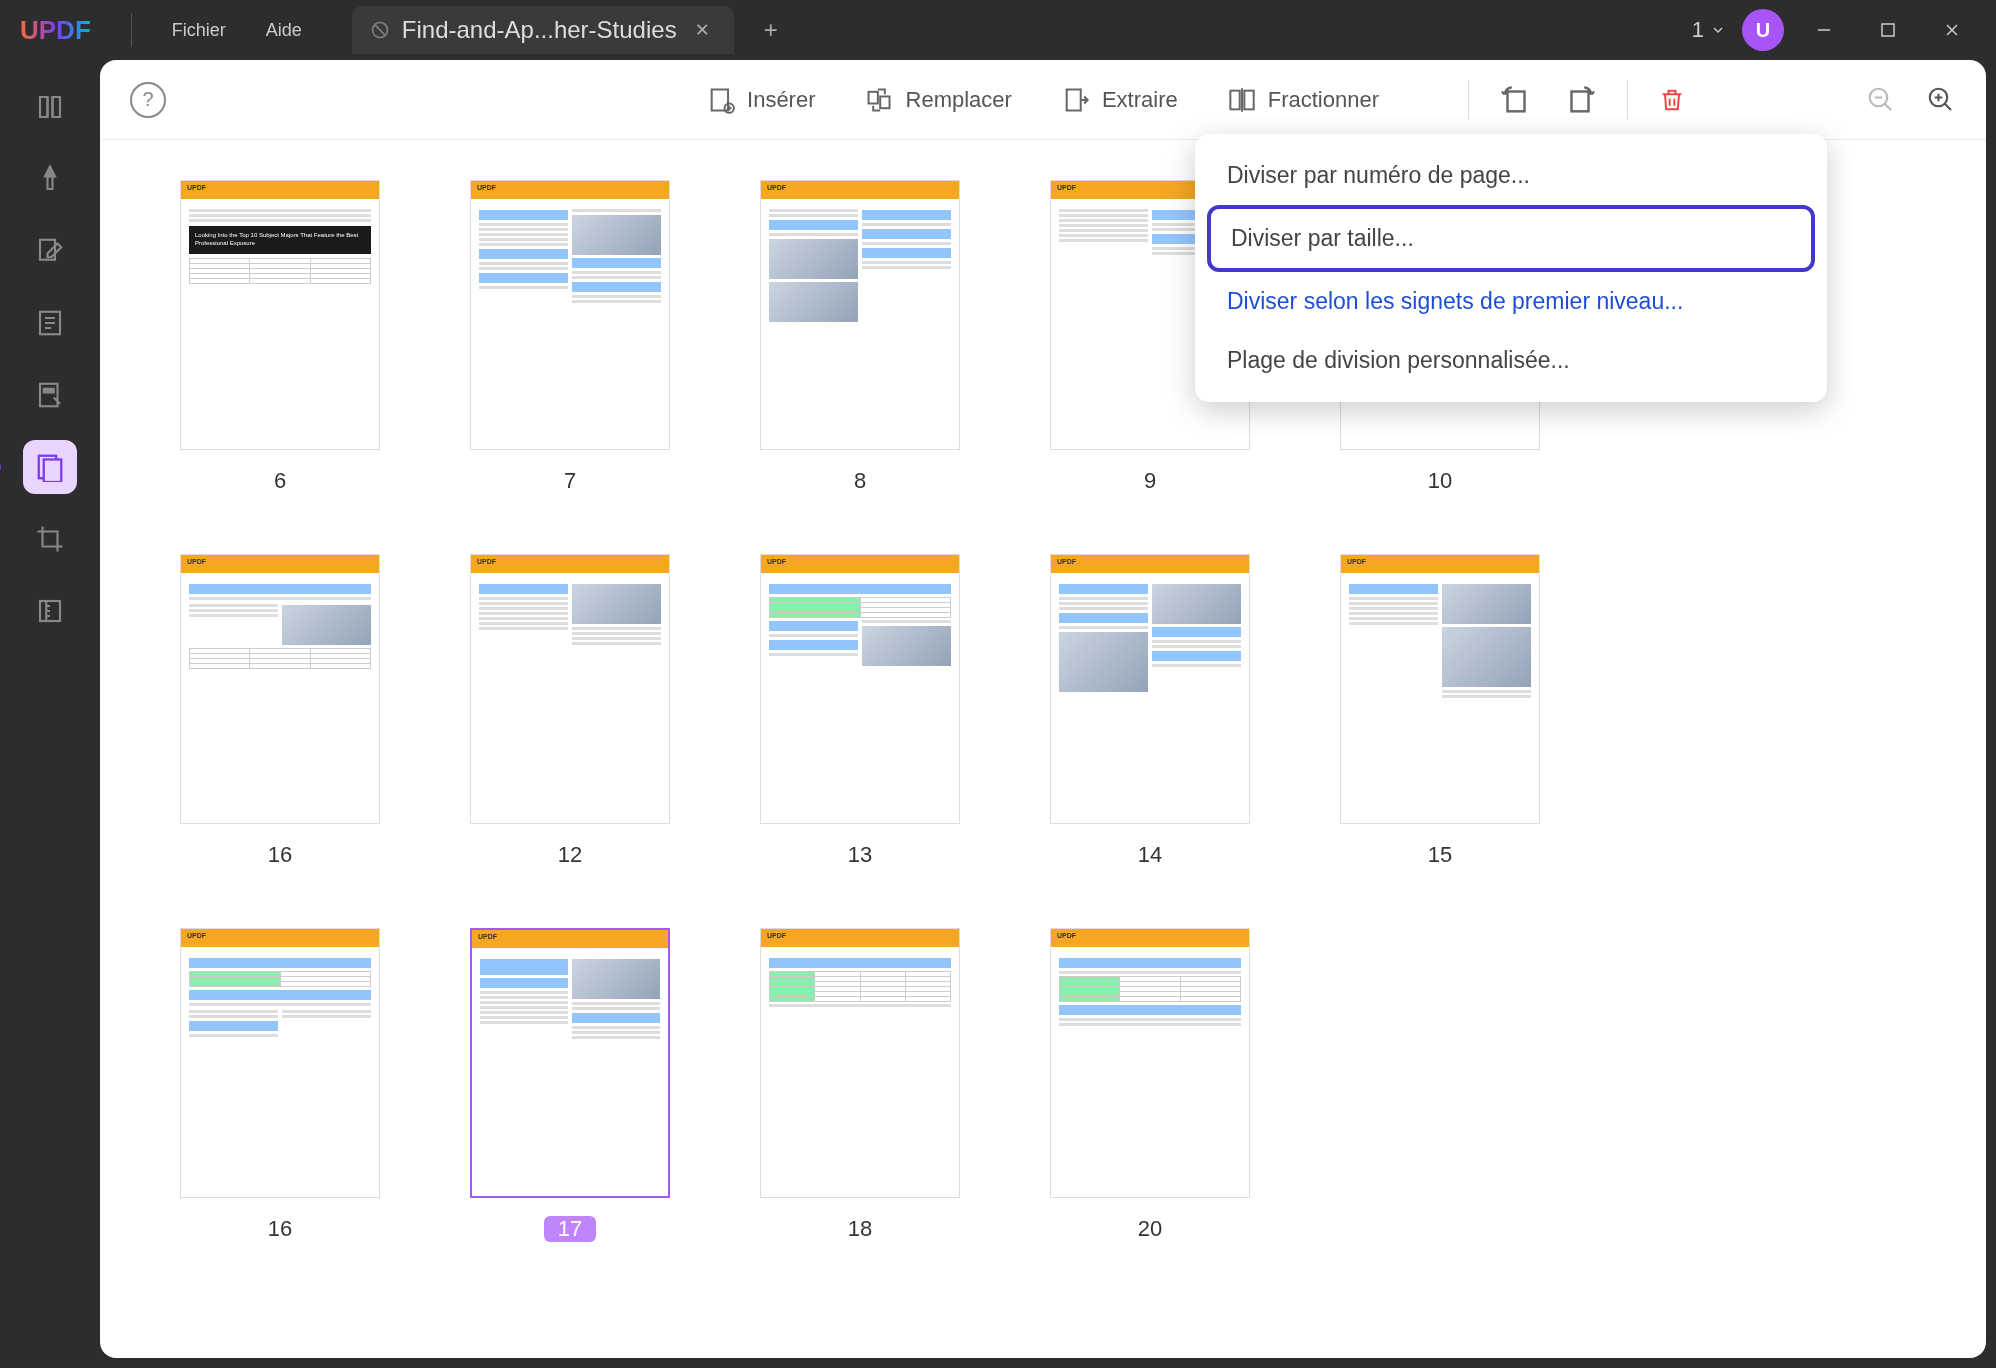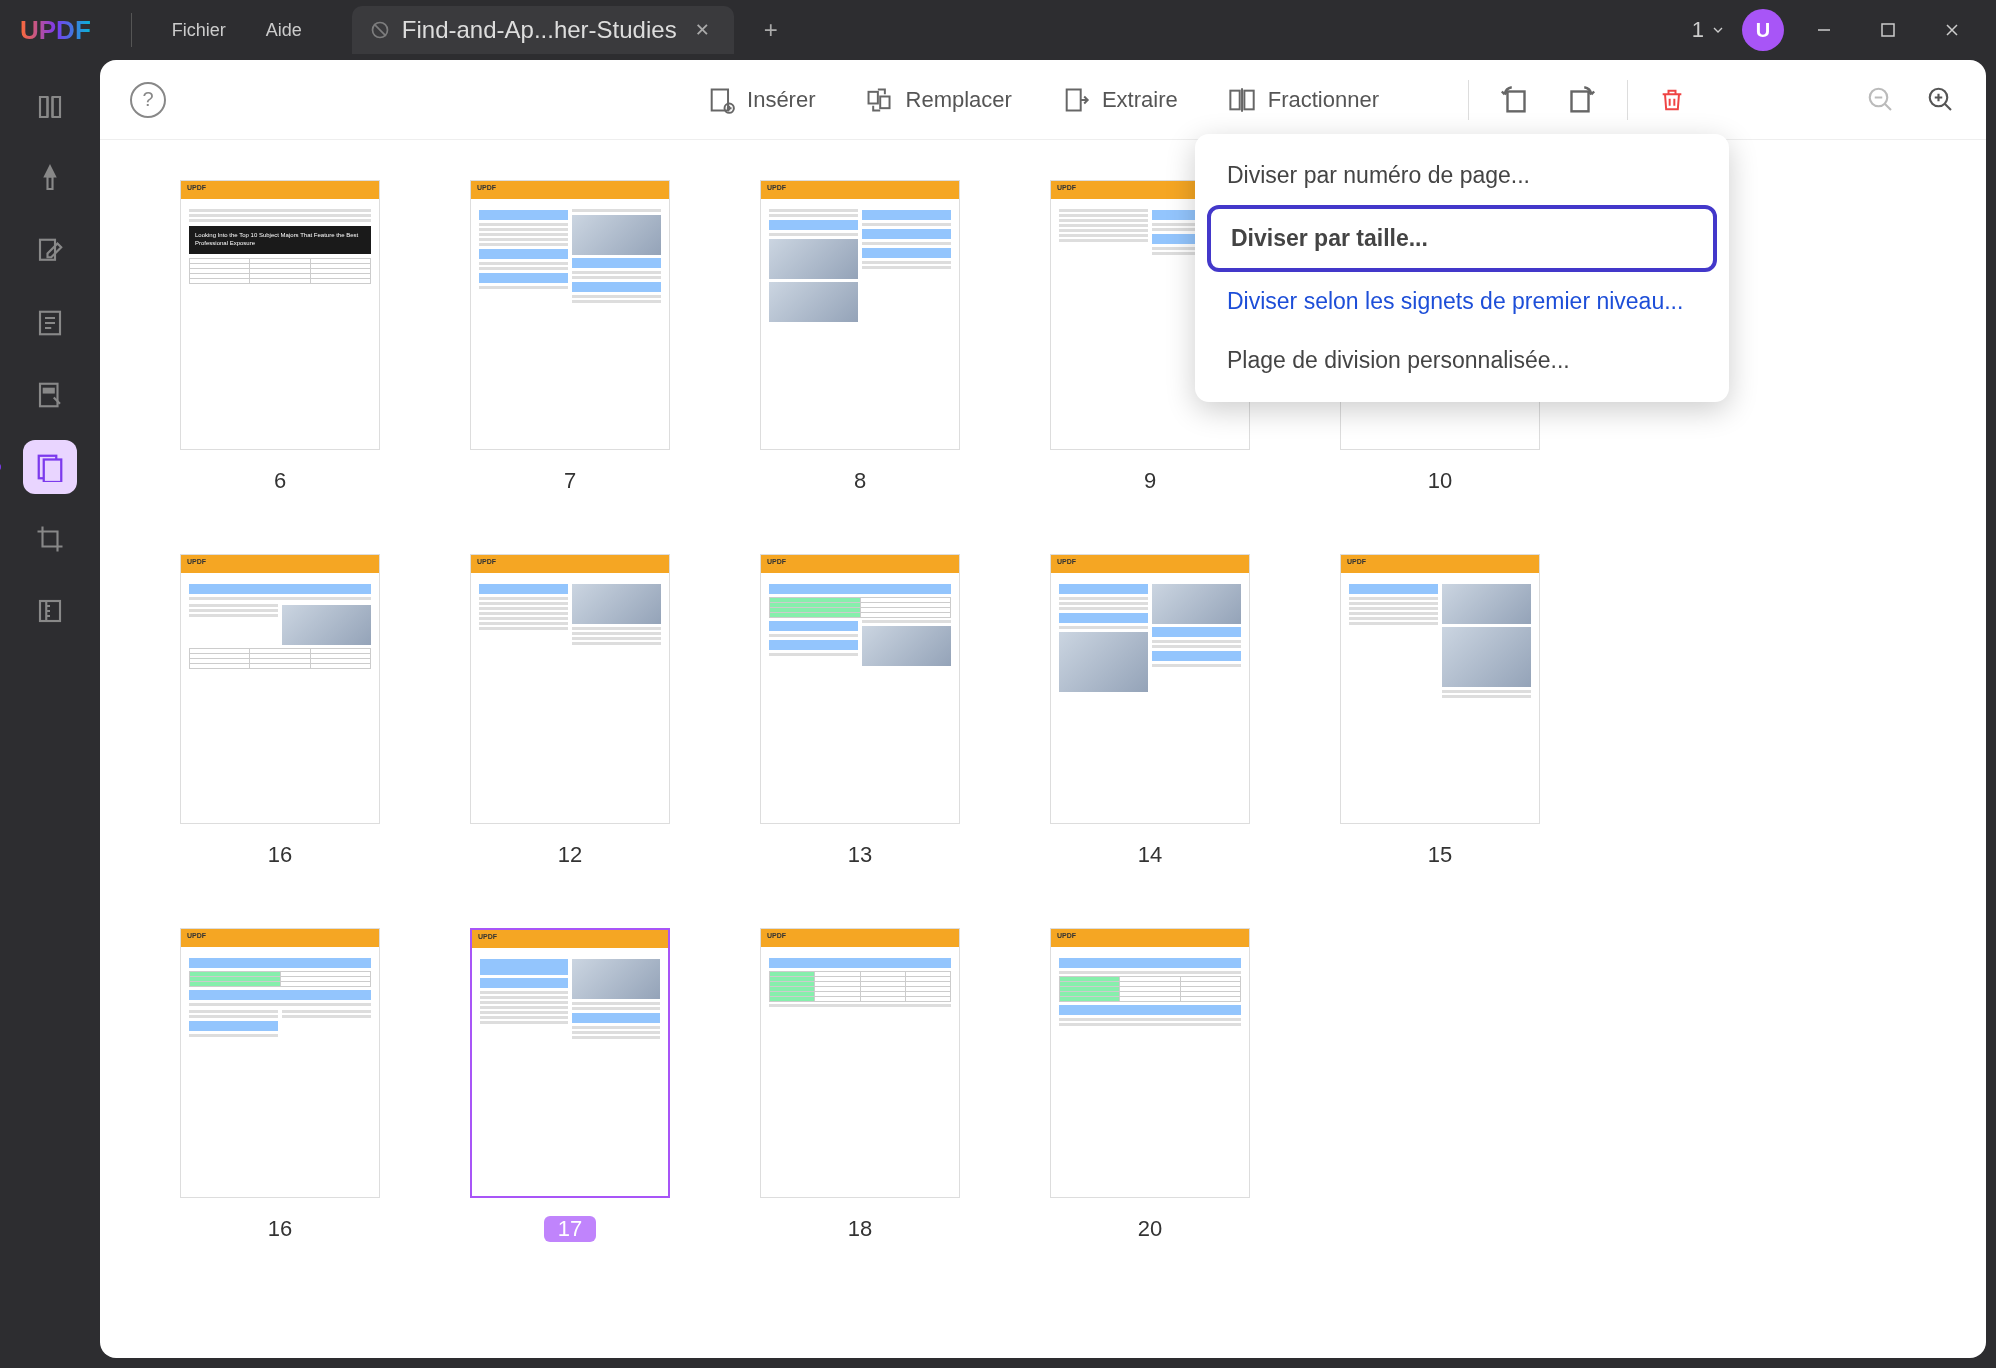--- a/index.html
+++ b/index.html
@@ -33,23 +33,23 @@
 .tool-group { display:flex; align-items:center; gap:50px; position:absolute; left:50%; transform:translateX(-50%); }
 .tool-item { display:flex; align-items:center; gap:12px; font-size:22px; color:#555; cursor:pointer; }
 .tool-icon { width:28px; height:28px; }
 .toolbar-right { display:flex; align-items:center; gap:30px; }
 .toolbar-sep { width:1px; height:40px; background:#ddd; }
 .rot-btn { width:34px; height:34px; }
 .trash { color:#ef4444; }
 .zoom-btn { width:30px; height:30px; }
 
 
-.dropdown { position:absolute; top:74px; left:1095px; background:#fff; border-radius:14px; box-shadow:0 8px 30px rgba(0,0,0,.20); padding:12px; width:534px; z-index:100; }
+.dropdown { position:absolute; top:74px; left:1095px; background:#fff; border-radius:14px; box-shadow:0 8px 30px rgba(0,0,0,.20); padding:12px; width:632px; z-index:100; }
 .dd-item { padding:16px 20px; font-size:23px; color:#444; border-radius:10px; cursor:pointer; }
-.dd-item.highlighted { border:4px solid #4338ca; border-radius:12px;font-weight:bold; }
+.dd-item.highlighted { border:4px solid #4338ca; border-radius:12px; }
 .dd-item.disabled { color:#1d4ed8; cursor:default; }
 
 
 .thumbs { flex:1; overflow:auto; padding:40px 80px; }
 .thumb-grid { display:grid; grid-template-columns:repeat(5,200px); gap:60px 90px; justify-content:start; }
 .thumb-cell { display:flex; flex-direction:column; align-items:center; gap:18px; }
 .thumb { width:200px; height:270px; background:#fff; border:1px solid #ddd; position:relative; overflow:hidden; cursor:pointer; }
 .thumb.selected { border:2px solid #a855f7; }
 .thumb-num { font-size:22px; color:#333; }
 .thumb-num.sel-badge { background:#c084fc; color:#fff; padding:0 14px; border-radius:6px; }

